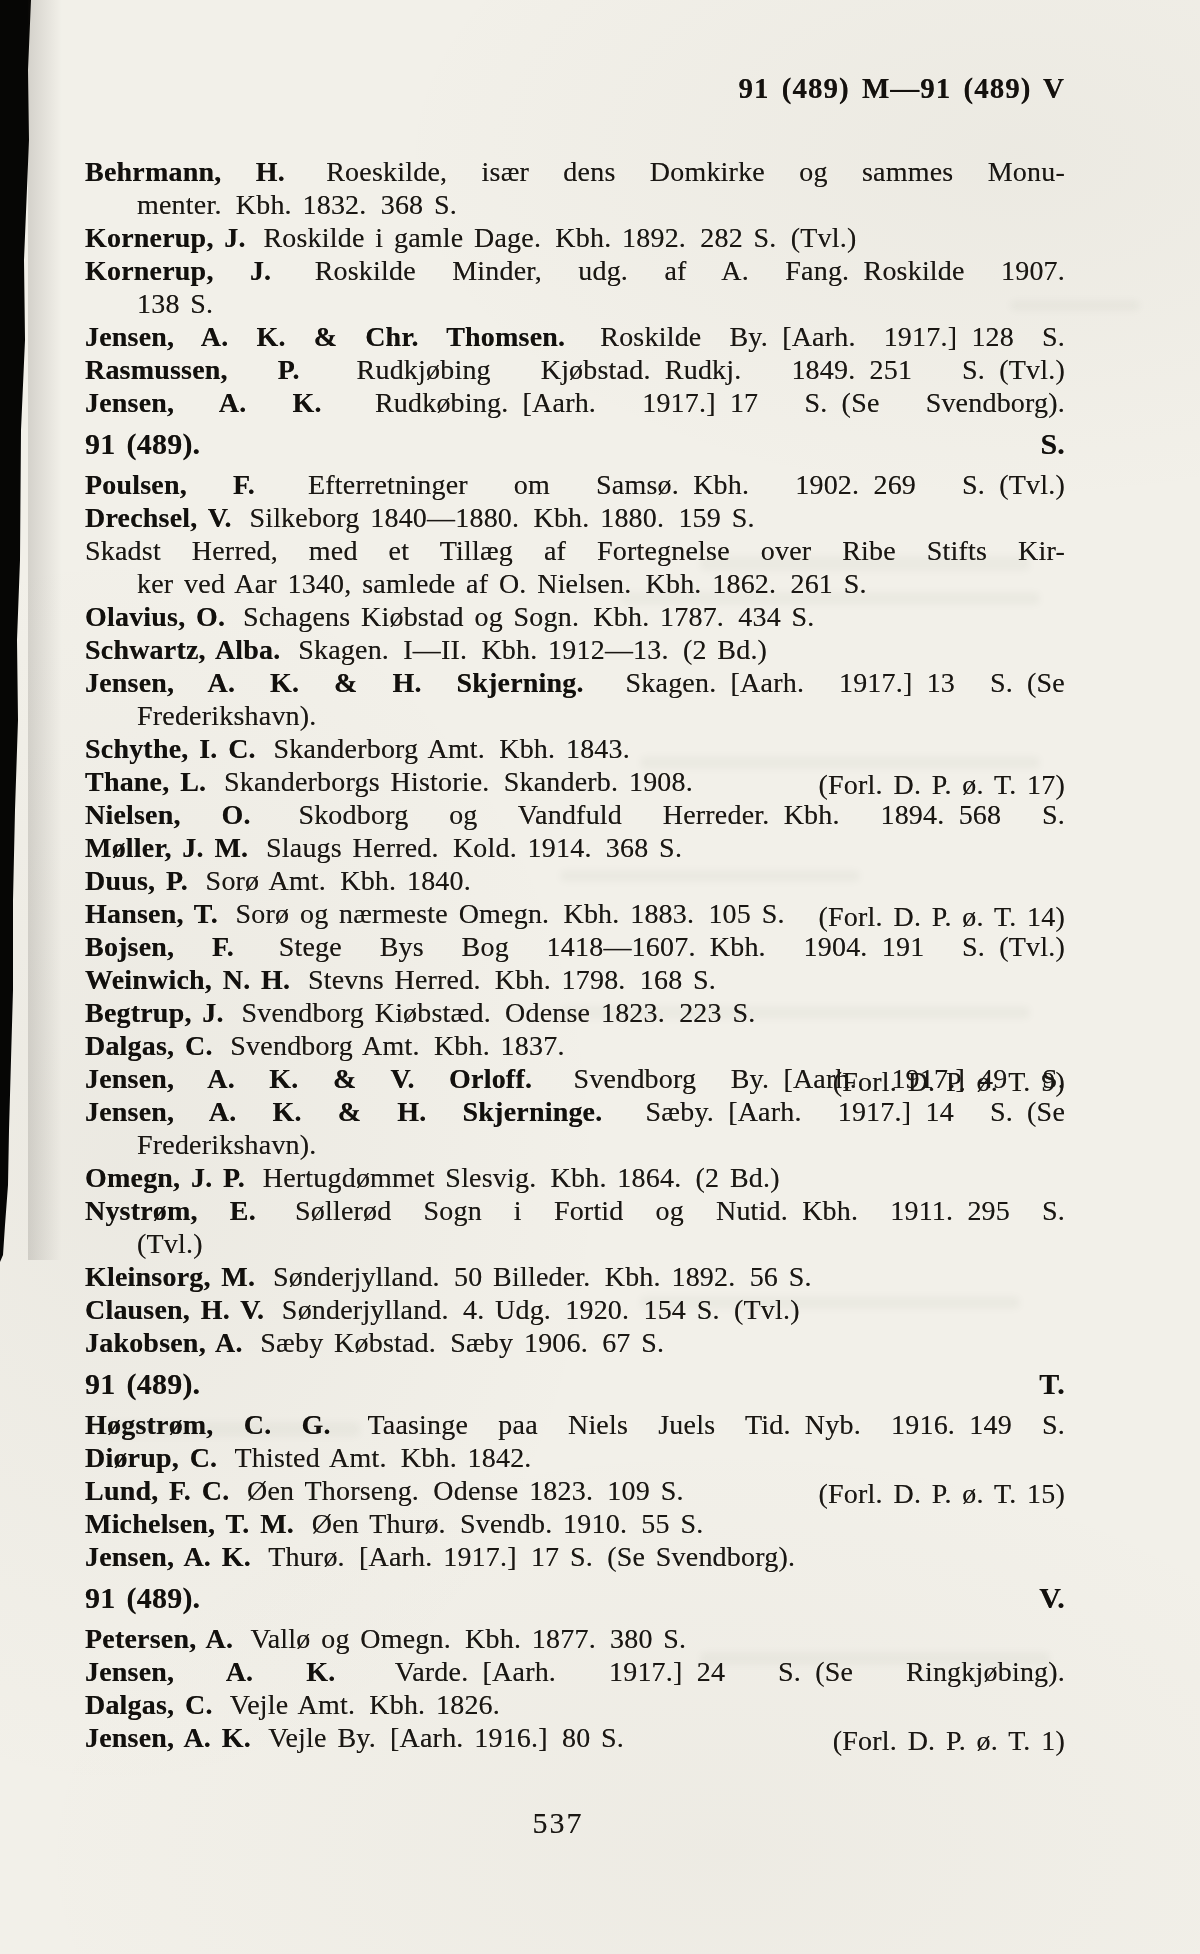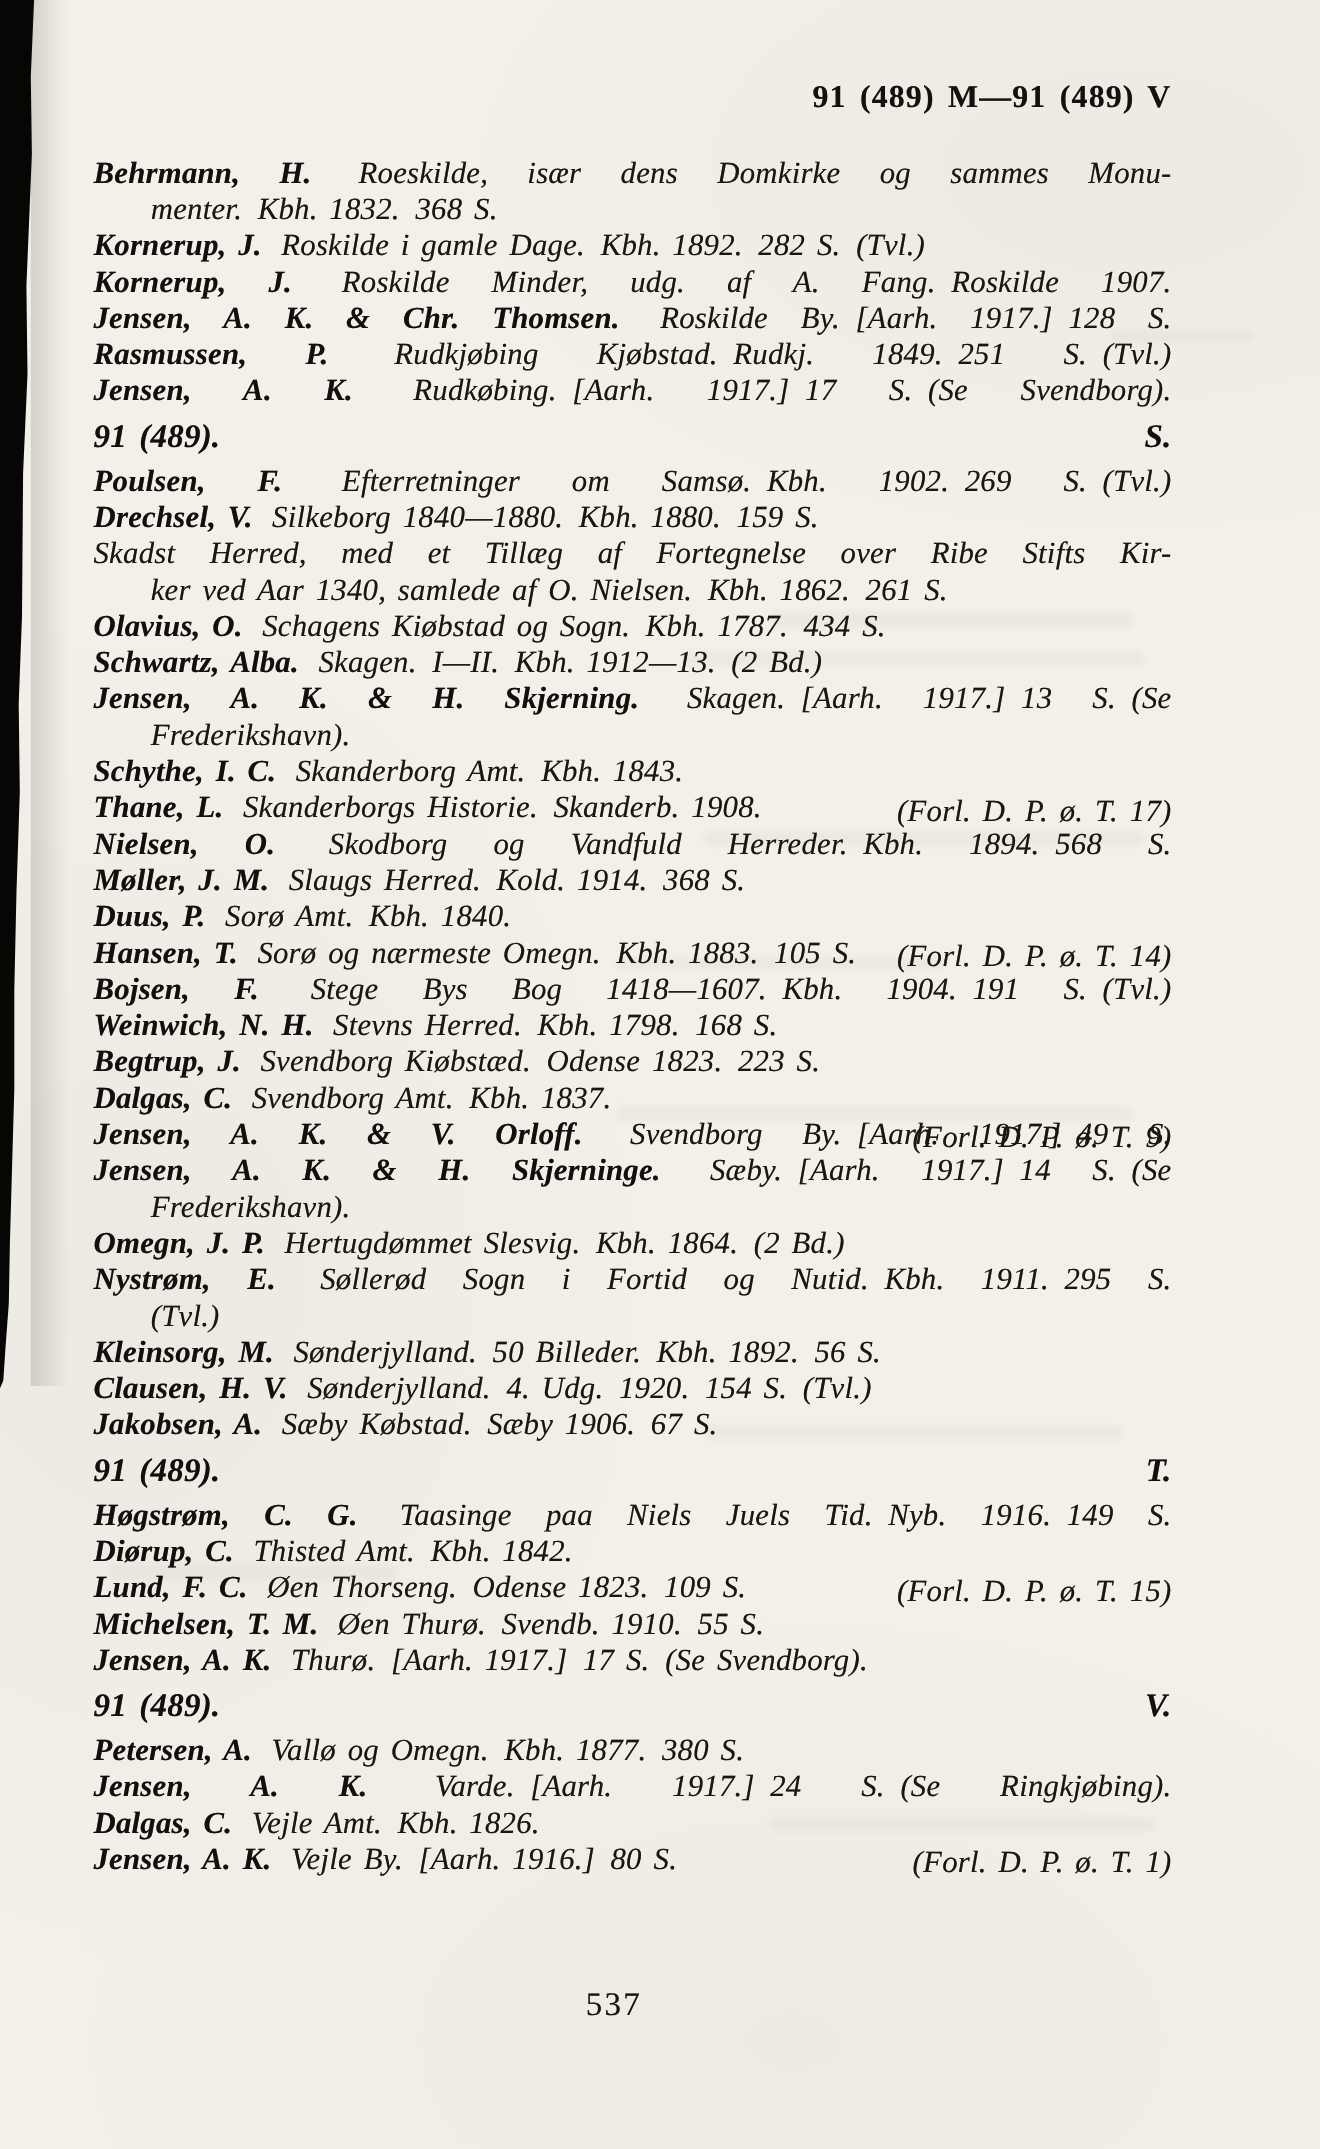--- a/index.html
+++ b/index.html
@@ -31,23 +31,22 @@
   .sm7{left:700px;top:1652px;width:350px;height:13px;}
   .sm8{left:1010px;top:300px;width:130px;height:11px;}
   .sm9{left:560px;top:870px;width:300px;height:12px;}
 
   .hdr{
     position:absolute;top:72px;right:135px;
     font-size:29px;font-weight:700;letter-spacing:1px;word-spacing:4px;
     color:#14110e;text-shadow:0 0 0.6px rgba(20,16,12,0.6);
   }
   .text-block{
-    position:absolute;left:85px;top:141px;width:980px;
+    position:absolute;left:85px;top:155px;width:980px;
     text-shadow:0 0 0.5px rgba(20,16,12,0.55);
-    font-style:italic;
   }
   .l{margin:0;height:33px;line-height:33px;font-size:28px;letter-spacing:0.2px;word-spacing:3.5px;white-space:normal;}
   .e,.c{text-align:left;}
   .f{text-align:justify;text-align-last:justify;}
   .c{padding-left:52px;}
   .t{display:flex;justify-content:space-between;}
   .t .lt{white-space:nowrap;}
   .t .tail{white-space:nowrap;margin-top:36px;}
   .au{font-weight:700;margin-right:7px;color:#12100d;}
   .s{display:flex;justify-content:space-between;font-weight:700;font-size:30px;margin:8px 0;color:#12100d;text-align:center;}
@@ -79,20 +78,21 @@
   </div>
 
   <div class="hdr">91 (489) M—91 (489) V</div>
 
   <main class="text-block">
 
     <p class="l e f"><span class="au">Behrmann, H.</span> <span class="tx">Roeskilde, især dens Domkirke og sammes Monu-</span></p>
     <p class="l c"><span class="tx">menter. Kbh. 1832. 368 S.</span></p>
     <p class="l e"><span class="au">Kornerup, J.</span> <span class="tx">Roskilde i gamle Dage. Kbh. 1892. 282 S. (Tvl.)</span></p>
     <p class="l e f"><span class="au">Kornerup, J.</span> <span class="tx">Roskilde Minder, udg. af A. Fang. Roskilde 1907.</span></p>
+    <p class="l c"><span class="tx">138 S.</span></p>
     <p class="l e f"><span class="au">Jensen, A. K. &amp; Chr. Thomsen.</span> <span class="tx">Roskilde By. [Aarh. 1917.] 128 S.</span></p>
     <p class="l e f"><span class="au">Rasmussen, P.</span> <span class="tx">Rudkjøbing Kjøbstad. Rudkj. 1849. 251 S. (Tvl.)</span></p>
     <p class="l e f"><span class="au">Jensen, A. K.</span> <span class="tx">Rudkøbing. [Aarh. 1917.] 17 S. (Se Svendborg).</span></p>
 
     <p class="l s">
         <span class="sl">91 (489).</span>
         <span class="sr">S.</span>
       </p>
 
     <p class="l e f"><span class="au">Poulsen, F.</span> <span class="tx">Efterretninger om Samsø. Kbh. 1902. 269 S. (Tvl.)</span></p>

